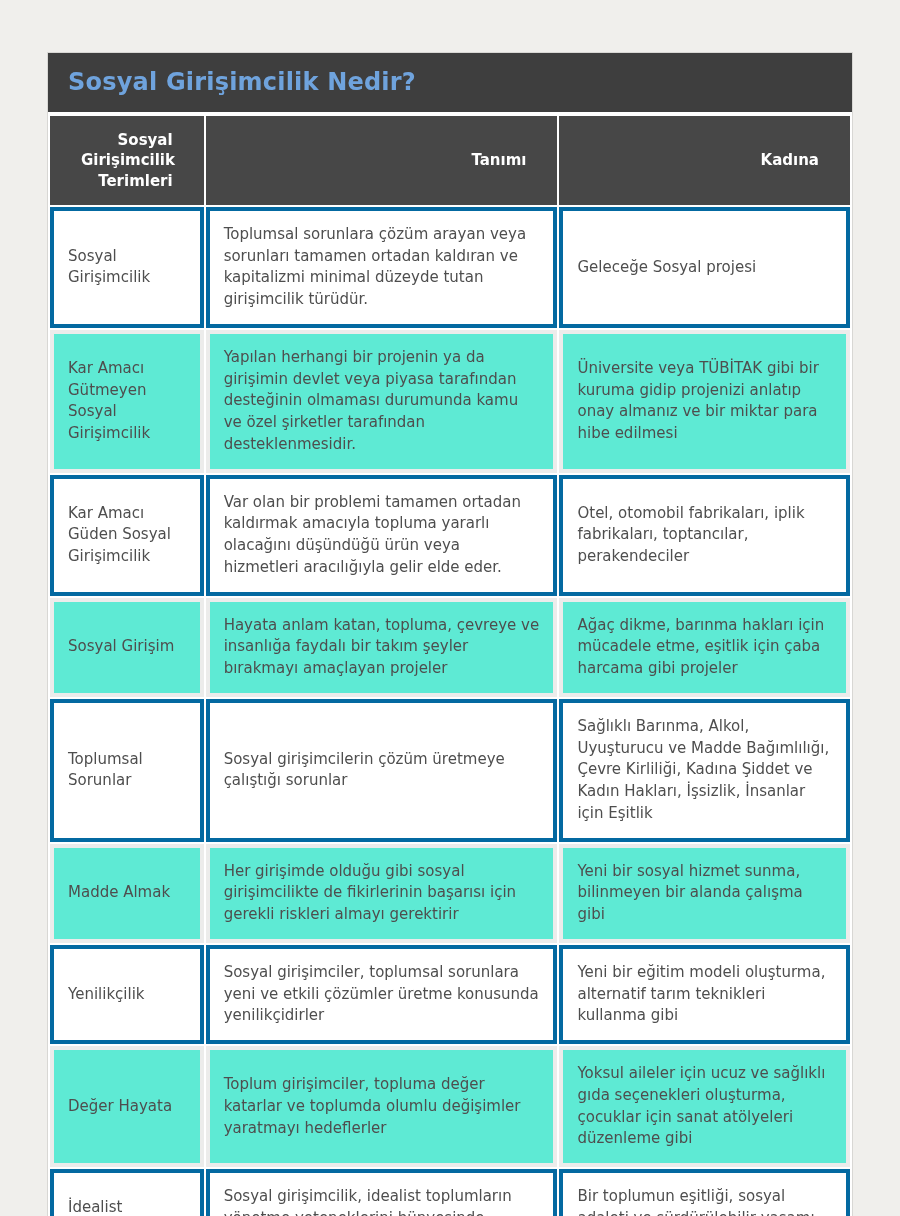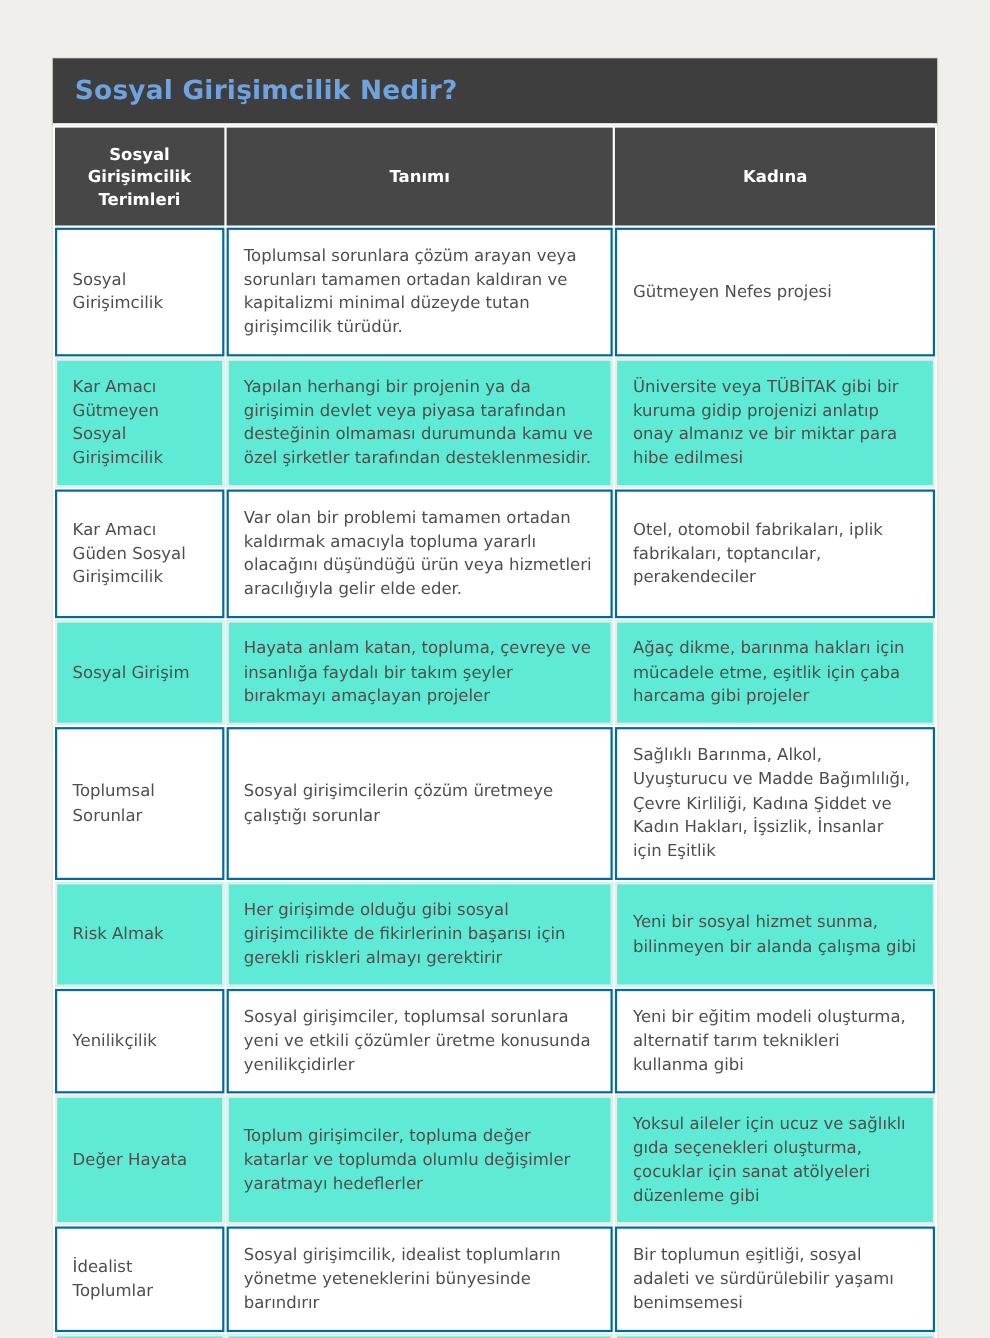--- a/index.html
+++ b/index.html
@@ -42,35 +42,35 @@
     table-layout: fixed;
   }
   col.c1 { width: 19.3%; }
   col.c2 { width: 44.2%; }
   col.c3 { width: 36.5%; }
   th {
     background: #474747;
     color: #ffffff;
     font-size: 15px;
     font-weight: bold;
-    text-align: center;
+    text-align: right;
     vertical-align: middle;
-    padding: 14px 16px;
+    padding: 14px 31px;
     height: 46px;
     line-height: 1.35;
     margin-top: 16px;
   }
   td {
     font-size: 15px;
     color: #4e4e4e;
     line-height: 1.45;
     vertical-align: middle;
     text-align: left;
     padding: 13px 14px;
-    border: 2px solid #0369a1;
+    border: 4px solid #0369a1;
     background: #ffffff;
   }
   tr.alt td {
     background: #5eead4;
     border-color: #ececeb;
   }
 </style>
 </head>
 <body>
 
@@ -92,21 +92,21 @@
         <tr>
           <th>Sosyal Girişimcilik Terimleri</th>
           <th>Tanımı</th>
           <th>Kadına</th>
         </tr>
       </thead>
       <tbody id="table-body">
           <tr>
             <td>Sosyal Girişimcilik</td>
             <td>Toplumsal sorunlara çözüm arayan veya sorunları tamamen ortadan kaldıran ve kapitalizmi minimal düzeyde tutan girişimcilik türüdür.</td>
-            <td>Gütmeyen Nefes projesi</td>
+            <td>Geleceğe Sosyal projesi</td>
           </tr>
           <tr class="alt">
             <td>Kar Amacı Gütmeyen Sosyal Girişimcilik</td>
             <td>Yapılan herhangi bir projenin ya da girişimin devlet veya piyasa tarafından desteğinin olmaması durumunda kamu ve özel şirketler tarafından desteklenmesidir.</td>
             <td>Üniversite veya TÜBİTAK gibi bir kuruma gidip projenizi anlatıp onay almanız ve bir miktar para hibe edilmesi</td>
           </tr>
           <tr>
             <td>Kar Amacı Güden Sosyal Girişimcilik</td>
             <td>Var olan bir problemi tamamen ortadan kaldırmak amacıyla topluma yararlı olacağını düşündüğü ürün veya hizmetleri aracılığıyla gelir elde eder.</td>
             <td>Otel, otomobil fabrikaları, iplik fabrikaları, toptancılar, perakendeciler</td>
@@ -115,21 +115,21 @@
             <td>Sosyal Girişim</td>
             <td>Hayata anlam katan, topluma, çevreye ve insanlığa faydalı bir takım şeyler bırakmayı amaçlayan projeler</td>
             <td>Ağaç dikme, barınma hakları için mücadele etme, eşitlik için çaba harcama gibi projeler</td>
           </tr>
           <tr>
             <td>Toplumsal Sorunlar</td>
             <td>Sosyal girişimcilerin çözüm üretmeye çalıştığı sorunlar</td>
             <td>Sağlıklı Barınma, Alkol, Uyuşturucu ve Madde Bağımlılığı, Çevre Kirliliği, Kadına Şiddet ve Kadın Hakları, İşsizlik, İnsanlar için Eşitlik</td>
           </tr>
           <tr class="alt">
-            <td>Risk Almak</td>
+            <td>Madde Almak</td>
             <td>Her girişimde olduğu gibi sosyal girişimcilikte de fikirlerinin başarısı için gerekli riskleri almayı gerektirir</td>
             <td>Yeni bir sosyal hizmet sunma, bilinmeyen bir alanda çalışma gibi</td>
           </tr>
           <tr>
             <td>Yenilikçilik</td>
             <td>Sosyal girişimciler, toplumsal sorunlara yeni ve etkili çözümler üretme konusunda yenilikçidirler</td>
             <td>Yeni bir eğitim modeli oluşturma, alternatif tarım teknikleri kullanma gibi</td>
           </tr>
           <tr class="alt">
             <td>Değer Hayata</td>

